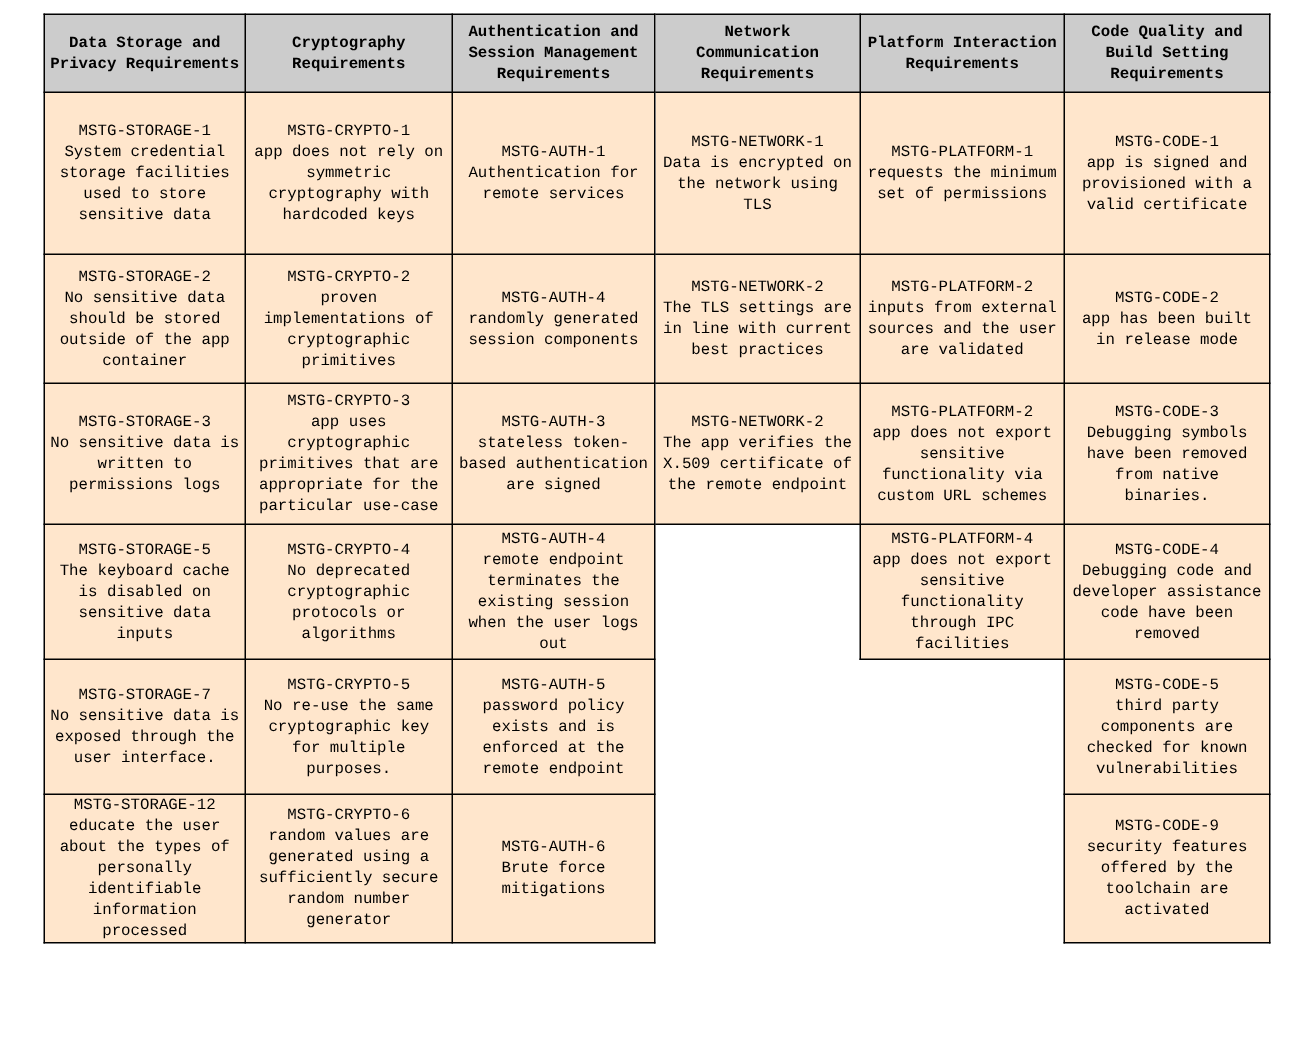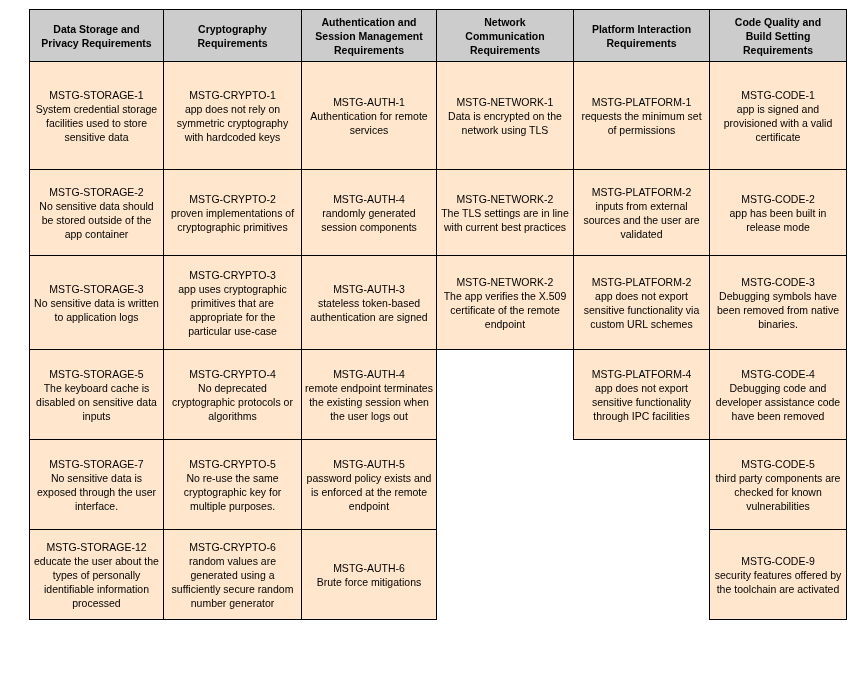--- a/index.html
+++ b/index.html
@@ -17,20 +17,21 @@
     background: #ffffff;
     overflow: hidden;
   }
   table.mstg {
     position: absolute;
     left: 29px;
     top: 9px;
     border-collapse: collapse;
     table-layout: fixed;
     width: 817px;
+    font-family: Liberation Mono, monospace;
   }
   table.mstg th, table.mstg td {
     padding: 0 3px;
     vertical-align: middle;
     text-align: center;
     overflow: hidden;
   }
   th.hdr {
     background: #cccccc;
     border: 1px solid #000000;
@@ -137,21 +138,21 @@
       </td>
       <td class="cell">
         <span class="code">MSTG-CODE-2</span>
         <span class="desc">app has been built in release mode</span>
       </td>
     </tr>
 
     <tr style="height:94px">
       <td class="cell">
         <span class="code">MSTG-STORAGE-3</span>
-        <span class="desc">No sensitive data is written to application logs</span>
+        <span class="desc">No sensitive data is written to permissions logs</span>
       </td>
       <td class="cell">
         <span class="code">MSTG-CRYPTO-3</span>
         <span class="desc">app uses cryptographic primitives that are appropriate for the particular use-case</span>
       </td>
       <td class="cell">
         <span class="code">MSTG-AUTH-3</span>
         <span class="desc">stateless token-based authentication are signed</span>
       </td>
       <td class="cell">

